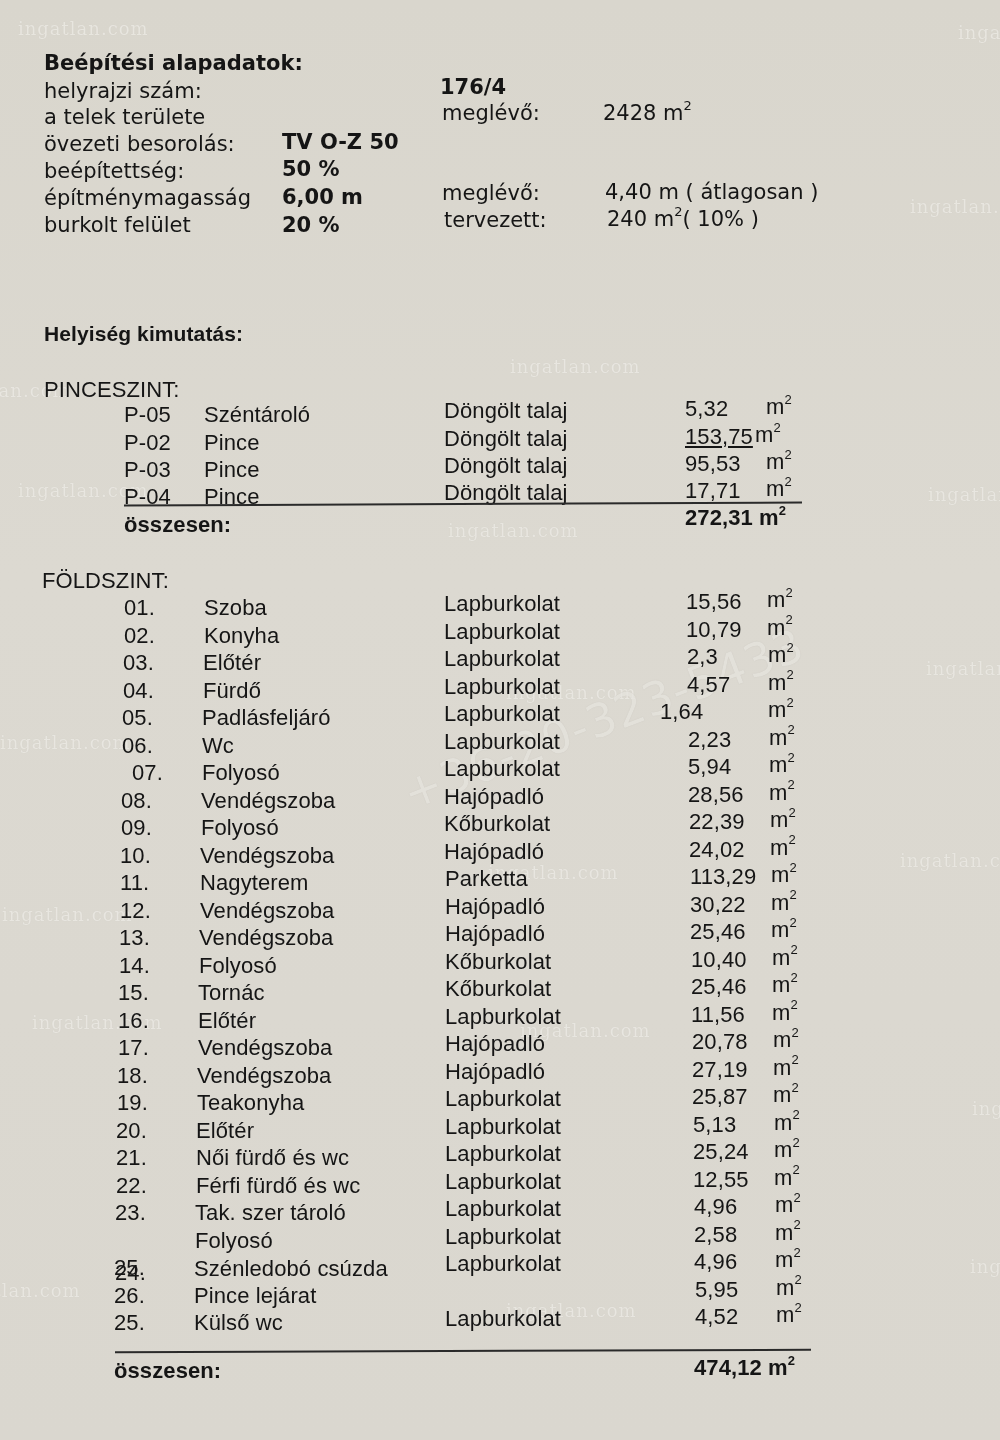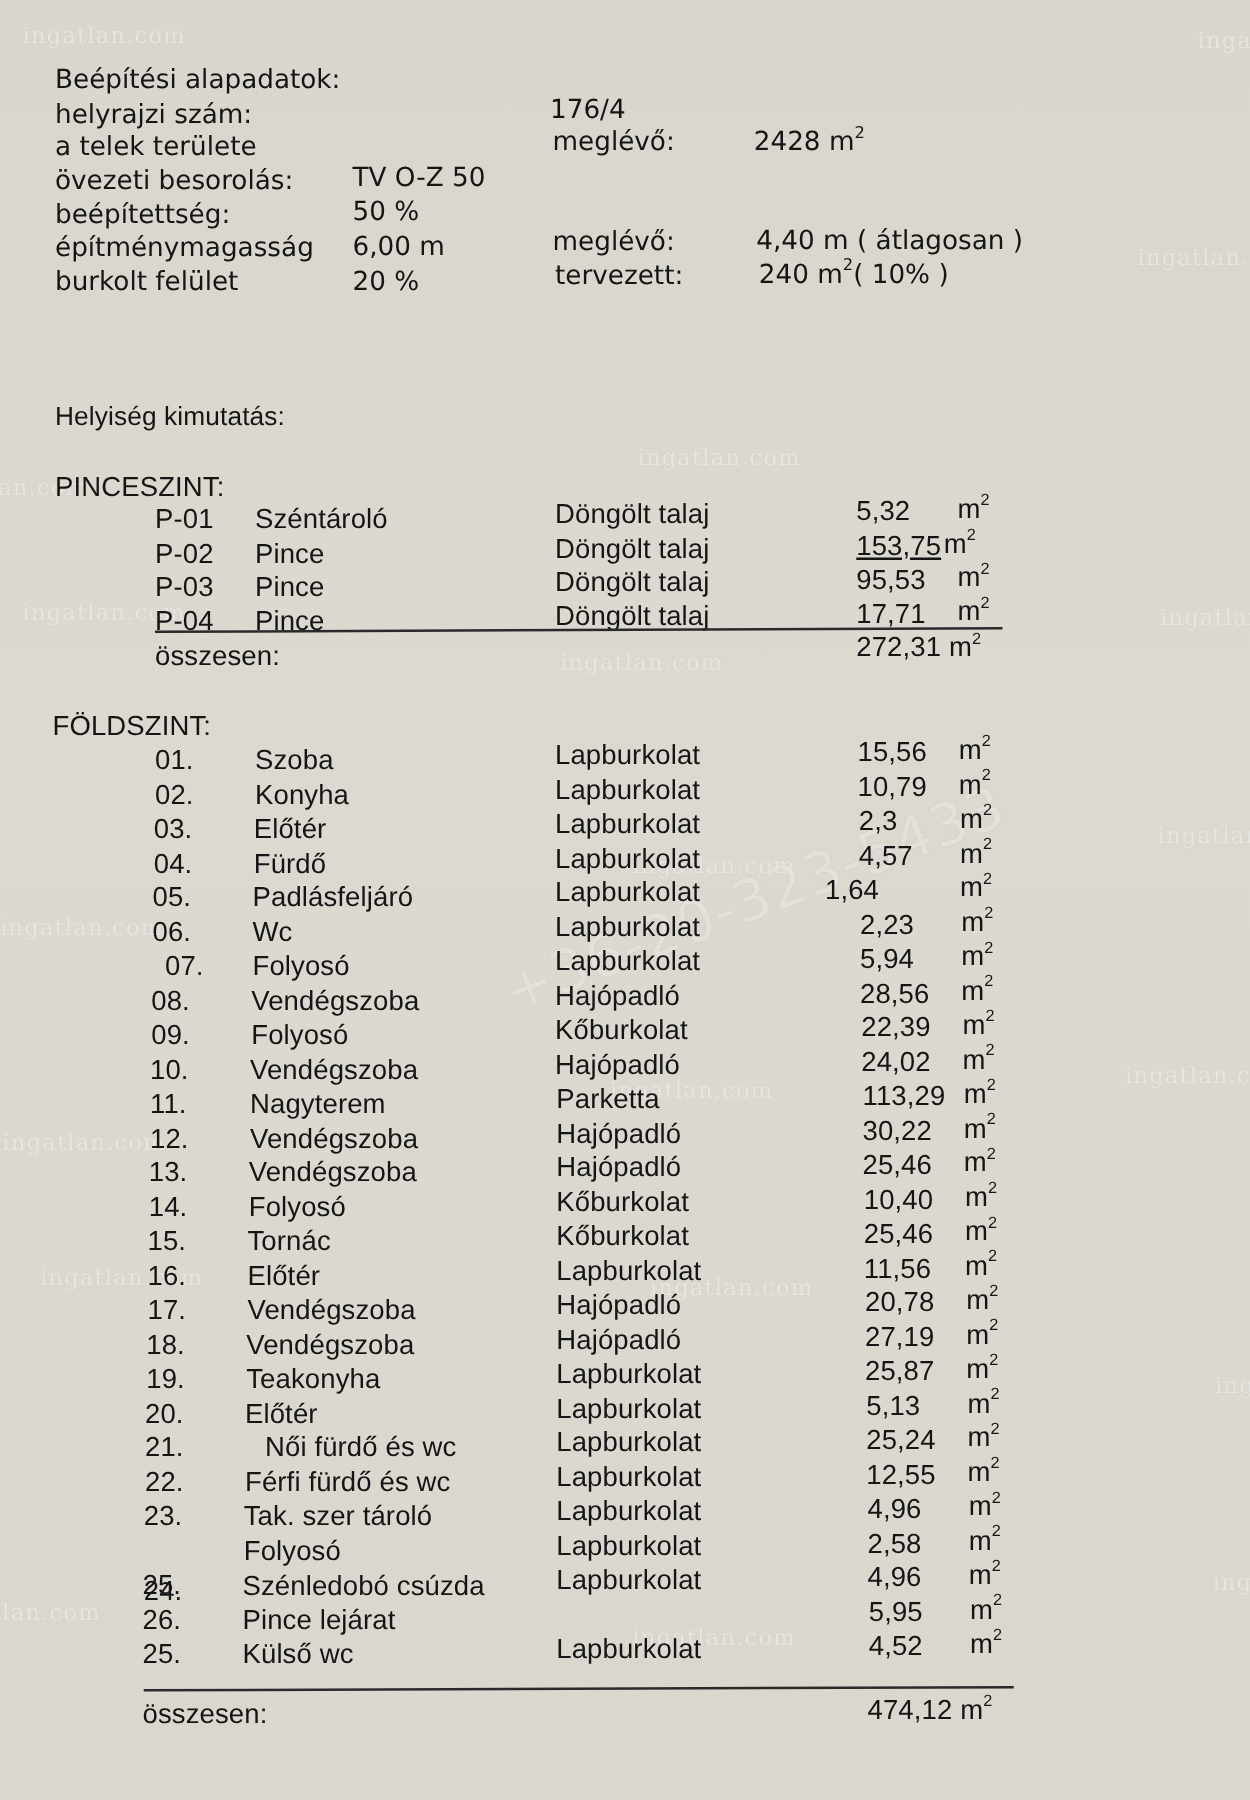--- a/index.html
+++ b/index.html
@@ -6,21 +6,21 @@
   body {
     width: 1000px; height: 1440px; overflow: hidden;
     background: #d8d5cc;
     background-image: linear-gradient(180deg, #d9d6cd 0%, #dcd9d1 40%, #dad7cf 100%);
     font-family: "DejaVu Sans", sans-serif;
     color: #151515;
     position: relative;
   }
   .page { position: absolute; left: 0; top: 0; width: 1000px; height: 1440px; }
   .abs { position: absolute; white-space: nowrap; }
-  .b { font-weight: normal; }
+  .b { font-weight: bold; }
   .t { font-size: 21px; line-height: 26px; }
   .cond { font-family: "Liberation Sans", sans-serif; font-size: 22px; letter-spacing: 0.1px; }
   sup { font-size: 13px; line-height: 0; position: relative; top: -2px; }
   .rule { position: absolute; height: 2px; background: #2a2a2a; }
   .wm { position: absolute; color: #ebe9e3; font-family: "DejaVu Serif", serif; font-size: 18px;
         letter-spacing: 1px; opacity: 0.85; text-shadow: 0 0 1px #c9c6bd; }
   .phone { position: absolute; left: 395px; top: 770px; color: #e6e4de; font-family: "DejaVu Sans", sans-serif;
            font-size: 46px; transform: rotate(-21deg); transform-origin: left top; opacity: 0.75;
            text-shadow: 0 0 1px #bdb9b0; letter-spacing: 1px; }
 </style>
@@ -74,21 +74,21 @@
   <div class="abs t" style="left:44px;top:212px;">burkolt felület</div>
   <div class="abs t b" style="left:282px;top:212px;">20 %</div>
   <div class="abs t" style="left:444px;top:207px;">tervezett:</div>
   <div class="abs t" style="left:607px;top:206px;"><span>240 m</span><sup>2</sup><span>( 10% )</span></div>
 
   <div class="abs b cond" style="left:44px;top:322px;font-size:21px;">Helyiség kimutatás:</div>
 
   <div class="abs cond" style="left:44px;top:377px;">PINCESZINT:</div>
 
   <div id="basement-rows">
-    <div class="abs cond" style="left:124px;top:402px;">P-01</div>
+    <div class="abs cond" style="left:124px;top:402px;">P-05</div>
     <div class="abs cond" style="left:204px;top:402px;">Széntároló</div>
     <div class="abs cond" style="left:444px;top:398px;">Döngölt talaj</div>
     <div class="abs cond" style="left:685px;top:396px;">5,32</div>
     <div class="abs cond" style="left:766px;top:394px;"><span>m</span><sup>2</sup></div>
 
     <div class="abs cond" style="left:124px;top:430px;">P-02</div>
     <div class="abs cond" style="left:204px;top:430px;">Pince</div>
     <div class="abs cond" style="left:444px;top:426px;">Döngölt talaj</div>
     <div class="abs cond" style="left:685px;top:424px;text-decoration:underline;">153,75</div>
     <div class="abs cond" style="left:755px;top:422px;"><span>m</span><sup>2</sup></div>
@@ -206,21 +206,21 @@
       <div class="abs cond" style="left: 197px; top: 1090px;">Teakonyha</div>
       <div class="abs cond" style="left: 445px; top: 1086px;">Lapburkolat</div>
       <div class="abs cond" style="left: 692px; top: 1084px;">25,87</div>
       <div class="abs cond" style="left: 773px; top: 1082px;"><span>m</span><sup>2</sup></div>
       <div class="abs cond" style="left: 116px; top: 1117.5px;">20.</div>
       <div class="abs cond" style="left: 196px; top: 1117.5px;">Előtér</div>
       <div class="abs cond" style="left: 445px; top: 1113.5px;">Lapburkolat</div>
       <div class="abs cond" style="left: 693px; top: 1111.5px;">5,13</div>
       <div class="abs cond" style="left: 774px; top: 1109.5px;"><span>m</span><sup>2</sup></div>
       <div class="abs cond" style="left: 116px; top: 1145px;">21.</div>
-      <div class="abs cond" style="left: 196px; top: 1145px; margin-left: 16px;">Női fürdő és wc</div>
+      <div class="abs cond" style="left: 196px; top: 1145px;">Női fürdő és wc</div>
       <div class="abs cond" style="left: 445px; top: 1141px;">Lapburkolat</div>
       <div class="abs cond" style="left: 693px; top: 1139px;">25,24</div>
       <div class="abs cond" style="left: 774px; top: 1137px;"><span>m</span><sup>2</sup></div>
       <div class="abs cond" style="left: 116px; top: 1172.5px;">22.</div>
       <div class="abs cond" style="left: 196px; top: 1172.5px;">Férfi fürdő és wc</div>
       <div class="abs cond" style="left: 445px; top: 1168.5px;">Lapburkolat</div>
       <div class="abs cond" style="left: 693px; top: 1166.5px;">12,55</div>
       <div class="abs cond" style="left: 774px; top: 1164.5px;"><span>m</span><sup>2</sup></div>
       <div class="abs cond" style="left: 115px; top: 1200px;">23.</div>
       <div class="abs cond" style="left: 195px; top: 1200px;">Tak. szer tároló</div>

